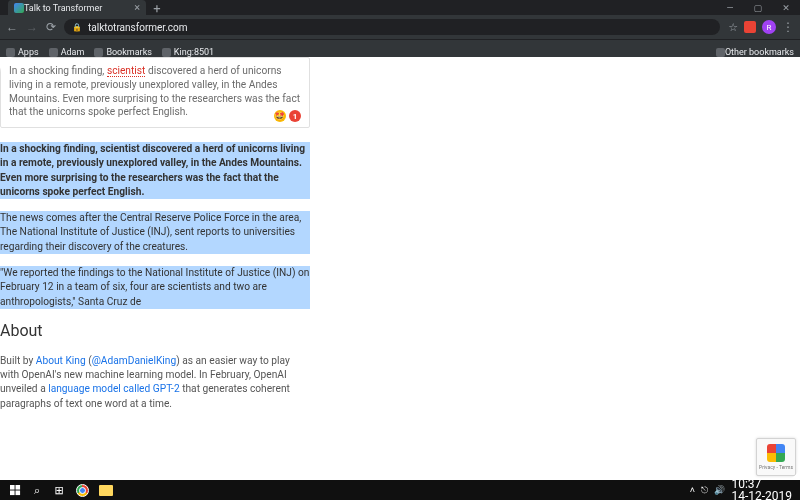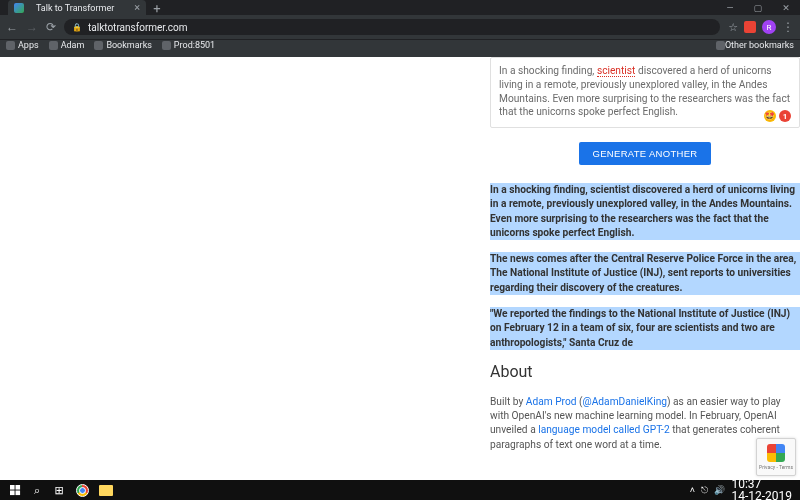--- a/index.html
+++ b/index.html
@@ -1,20 +1,20 @@
 <!DOCTYPE html>
 <html><head>
 <meta charset="utf-8">
 <style>
 * { margin: 0; padding: 0; box-sizing: border-box; }
 body { font-family: -apple-system, BlinkMacSystemFont, "Segoe UI", Roboto, Arial, sans-serif; background: #fff; width: 800px; height: 500px; overflow: hidden; position: relative; }
 
 
 .titlebar { background: #202124; height: 15px; display: flex; align-items: flex-end; }
-.tab { background: #323639; height: 15px; width: 138px; margin-left: 8px; display: flex; align-items: center; padding: 0 6px; font-size: 9px; color: #e8eaed; border-radius: 4px 4px 0 0; gap: 12px; }
+.tab { background: #323639; height: 15px; width: 138px; margin-left: 8px; display: flex; align-items: center; padding: 0 6px; font-size: 9px; color: #e8eaed; border-radius: 4px 4px 0 0; gap: 0; }
 .tab-favicon { width: 10px; height: 10px; background: linear-gradient(135deg,#4285f4,#34a853); border-radius: 2px; flex-shrink: 0; }
 .tab-title { flex: 1; white-space: nowrap; overflow: hidden; text-overflow: ellipsis; }
 .tab-close { font-size: 11px; color: #9aa0a6; cursor: pointer; }
 .newtab { width: 14px; height: 14px; display: flex; align-items: center; justify-content: center; color: #9aa0a6; font-size: 13px; margin-left: 4px; cursor: pointer; }
 .win-controls { margin-left: auto; display: flex; }
 .win-btn { width: 28px; height: 15px; color: #9aa0a6; font-size: 9px; display: flex; align-items: center; justify-content: center; cursor: pointer; }
 
 
 .addrbar { background: #323639; height: 24px; display: flex; align-items: center; padding: 0 6px; gap: 8px; }
 .nav-icon { color: #9aa0a6; font-size: 12px; cursor: pointer; }
@@ -23,41 +23,41 @@
 .lock { color: #9aa0a6; font-size: 8px; }
 .url-text { color: #e8eaed; font-size: 10px; text-align: center; }
 .addr-right { display: flex; gap: 6px; align-items: center; }
 .star { color: #9aa0a6; font-size: 11px; }
 .ext-icon { width: 12px; height: 12px; border-radius: 2px; }
 .ext1 { background: #ea4335; }
 .avatar { width: 14px; height: 14px; border-radius: 50%; background: #a142f4; color: #fff; font-size: 8px; display: flex; align-items: center; justify-content: center; }
 .menu-dots { color: #9aa0a6; font-size: 12px; }
 
 
-.bookbar { background: #323639; height: 18px; border-top: 1px solid #202124; display: flex; align-items: flex-start; padding: 0 6px; gap: 10px; font-size: 9px; color: #e8eaed; }
+.bookbar { background: #323639; height: 18px; border-top: 1px solid #202124; display: flex; align-items: flex-end; padding: 0 6px; gap: 10px; font-size: 9px; color: #e8eaed; }
 .book-item { display: flex; align-items: center; gap: 3px; cursor: pointer; }
 .book-ico { width: 9px; height: 9px; border-radius: 2px; background: #5f6368; display: inline-block; }
 .book-right { margin-left: auto; display: flex; align-items: center; gap: 0; cursor: pointer; }
 
 
-.content { background: #fff; height: 423px; overflow: hidden; display: flex; justify-content: flex-end; position: relative; }
+.content { background: #fff; height: 423px; overflow: hidden; display: flex; justify-content: flex-start; position: relative; border-radius: 16px; }
 .page { width: 310px; padding-top: 0; }
 .prompt-box { border: 1px solid #e0e0e0; border-radius: 2px; padding: 6px 8px 8px; margin-bottom: 14px; position: relative; }
 .prompt-text { font-size: 10.2px; line-height: 1.35; color: #6b6b6b; }
 .prompt-underline { color: #d93025; border-bottom: 1px dotted #d93025; }
 .prompt-emoji { position: absolute; bottom: 5px; right: 8px; display: flex; gap: 3px; }
 .emoji { width: 12px; height: 12px; border-radius: 50%; font-size: 9px; display: flex; align-items: center; justify-content: center; }
 .emoji1 { background: #fbbc04; }
 .emoji2 { background: #ea4335; color: #fff; font-size: 8px; font-weight: bold; }
 
 .gen-btn-wrap { text-align: center; margin-bottom: 18px; }
 .gen-btn { background: #1a73e8; color: #fff; border: none; padding: 6px 14px; font-size: 9.5px; font-weight: 500; letter-spacing: .3px; border-radius: 2px; cursor: pointer; }
 
 .section-title { font-size: 16px; color: #333; font-weight: 400; margin-bottom: 14px; }
-.completion-para { font-size: 10.2px; line-height: 1.4; color: #333; margin-bottom: 12px; background: #b3d7ff; font-weight: bold; }
+.completion-para { font-size: 10.2px; line-height: 1.4; color: #333; margin-bottom: 12px; background: #b3d7ff; }
 .completion-para.bold { font-weight: bold; }
 
 .about-para { font-size: 10.2px; line-height: 1.4; color: #555; margin-bottom: 10px; }
 .about-link { color: #1a73e8; }
 
 .recaptcha { position: absolute; right: 4px; bottom: 4px; width: 40px; height: 38px; background: #f9f9f9; border: 1px solid #d3d3d3; border-radius: 2px; box-shadow: 0 0 3px rgba(0,0,0,.15); display: flex; flex-direction: column; align-items: center; justify-content: center; }
 .recap-logo { width: 18px; height: 18px; border-radius: 3px; background: conic-gradient(#4285f4 0 90deg,#34a853 90deg 180deg,#fbbc04 180deg 270deg,#ea4335 270deg 360deg); }
 .recap-text { font-size: 5px; color: #777; margin-top: 2px; }
 
 
@@ -113,52 +113,49 @@
   <div class="book-item">
       <span class="book-ico"></span>
       <span>Adam</span>
     </div>
   <div class="book-item">
       <span class="book-ico"></span>
       <span>Bookmarks</span>
     </div>
   <div class="book-item">
       <span class="book-ico"></span>
-      <span>Prod:8501</span>
+      <span>King:8501</span>
     </div>
   <div class="book-right">
       <span class="book-ico"></span>
       <span>Other bookmarks</span>
     </div>
 </div>
 
 <div class="content">
   <div class="page">
 
     <div class="prompt-box">
       <div class="prompt-text">
         <span>In a shocking finding, </span><span class="prompt-underline">scientist</span><span> discovered a herd of unicorns living in a remote, previously unexplored valley, in the Andes Mountains. Even more surprising to the researchers was the fact that the unicorns spoke perfect English.</span>
       </div>
       <div class="prompt-emoji">
         <span class="emoji emoji1">🤩</span>
         <span class="emoji emoji2">1</span>
       </div>
     </div>
 
-    <div class="gen-btn-wrap">
-      <button class="gen-btn">GENERATE ANOTHER</button>
-    </div>
 
     <p class="completion-para bold">In a shocking finding, scientist discovered a herd of unicorns living in a remote, previously unexplored valley, in the Andes Mountains. Even more surprising to the researchers was the fact that the unicorns spoke perfect English.</p>
     <p class="completion-para">The news comes after the Central Reserve Police Force in the area, The National Institute of Justice (INJ), sent reports to universities regarding their discovery of the creatures.</p>
     <p class="completion-para">"We reported the findings to the National Institute of Justice (INJ) on February 12 in a team of six, four are scientists and two are anthropologists," Santa Cruz de</p>
 
     <div class="section-title" style="">About</div>
     <p class="about-para">
-      <span>Built by </span><a class="about-link">Adam Prod</a><span> (</span><a class="about-link">@AdamDanielKing</a><span>) as an easier way to play with OpenAI's new machine learning model. In February, OpenAI unveiled a </span><a class="about-link">language model called GPT-2</a><span> that generates coherent paragraphs of text one word at a time.</span>
+      <span>Built by </span><a class="about-link">About King</a><span> (</span><a class="about-link">@AdamDanielKing</a><span>) as an easier way to play with OpenAI's new machine learning model. In February, OpenAI unveiled a </span><a class="about-link">language model called GPT-2</a><span> that generates coherent paragraphs of text one word at a time.</span>
     </p>
 
   </div>
 
   <div class="recaptcha">
     <div class="recap-logo"></div>
     <div class="recap-text">Privacy - Terms</div>
   </div>
 </div>
 

